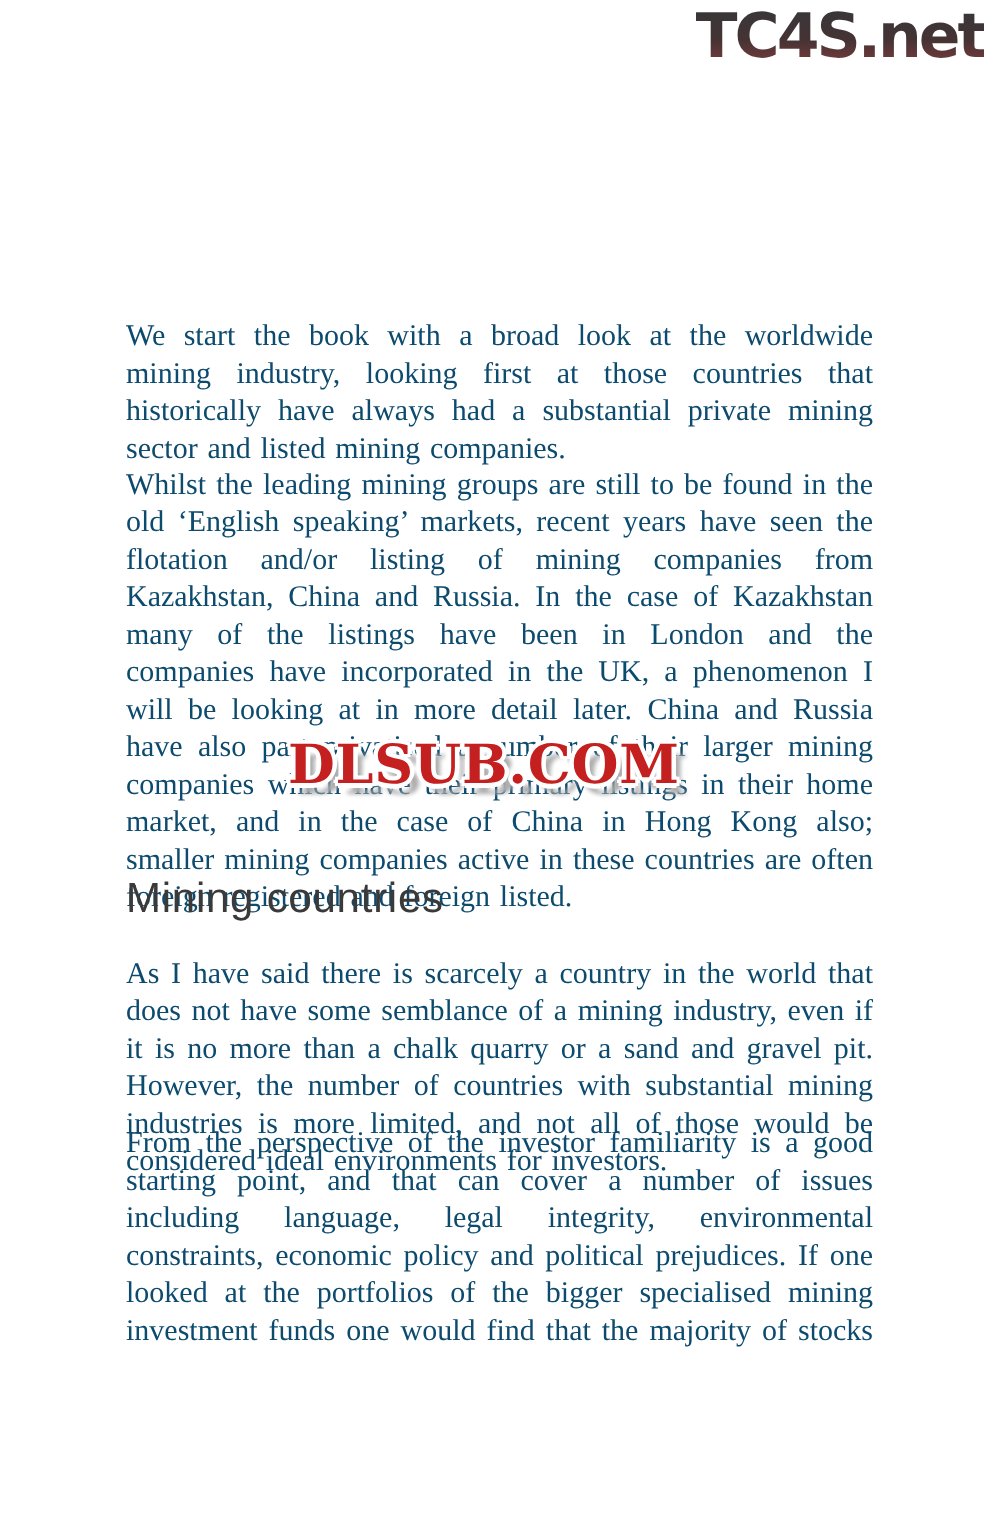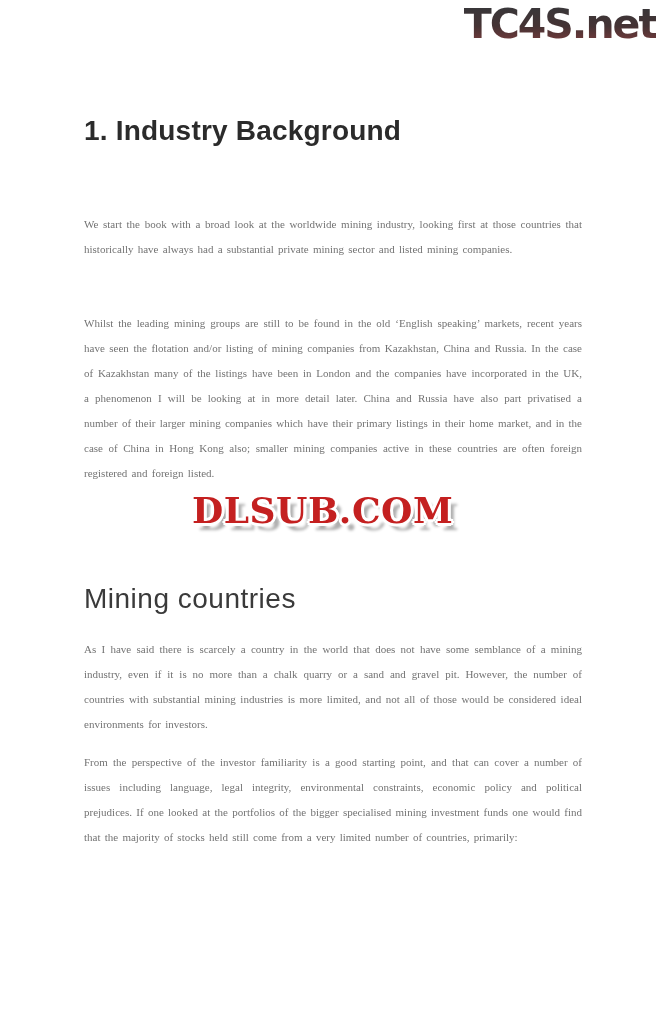--- a/index.html
+++ b/index.html
@@ -25,23 +25,23 @@
     font-size: 28px;
     letter-spacing: 0.2px;
     color: #2b2b2b;
   }
   .body-para {
     position: absolute;
     left: 84px;
     width: 498px;
     margin: 0;
     font-family: "Liberation Serif", serif;
-    font-size: 11px;
+    font-size: 20px;
     line-height: 25px;
-    color: #737373;
+    color: #0c4a6e;
     text-align: justify;
     word-spacing: 1.5px;
   }
   .para-1 { top: 212px; }
   .para-2 { top: 299px; margin-top: 12px; }
   .para-3 { top: 619px; margin-top: 18px; }
   .para-4 { top: 750px; }
   .section-title {
     position: absolute;
     left: 84px;
@@ -106,21 +106,20 @@
       5px 6px 4px #a8a8a8;
   }
 </style>
 </head>
 <body>
 
 <div class="page">
 
   <div class="wm-tc4s">TC4S.net</div>
 
-  <h1 class="chapter-title">1. Industry Background</h1>
 
   <p class="body-para para-1">We start the book with a broad look at the worldwide mining industry, looking first at those countries that historically have always had a substantial private mining sector and listed mining companies.</p>
 
   <p class="body-para para-2"><span>Whilst the leading mining groups are still to be found in the old ‘English speaking’ markets, recent years have seen the flotation and/or listing of mining companies from Kazakhstan, China and Russia. In the case of Kazakhstan many of the listings have been in London and the companies have incorporated in the UK, a phenomenon I will be looking at in more detail later. China and Russia have also part privatised a number of their larger mining companies which have their primary listings in their home market, and in the case of China in Hong Kong also; smaller mining companies activ</span><span>e in these countries are often forei</span><span>gn registered and foreign listed.</span></p>
 
   <div class="wm-dlsub">DLSUB.COM</div>
 
   <h2 class="section-title">Mining countries</h2>
 
   <p class="body-para para-3">As I have said there is scarcely a country in the world that does not have some semblance of a mining industry, even if it is no more than a chalk quarry or a sand and gravel pit. However, the number of countries with substantial mining industries is more limited, and not all of those would be considered ideal environments for investors.</p>

